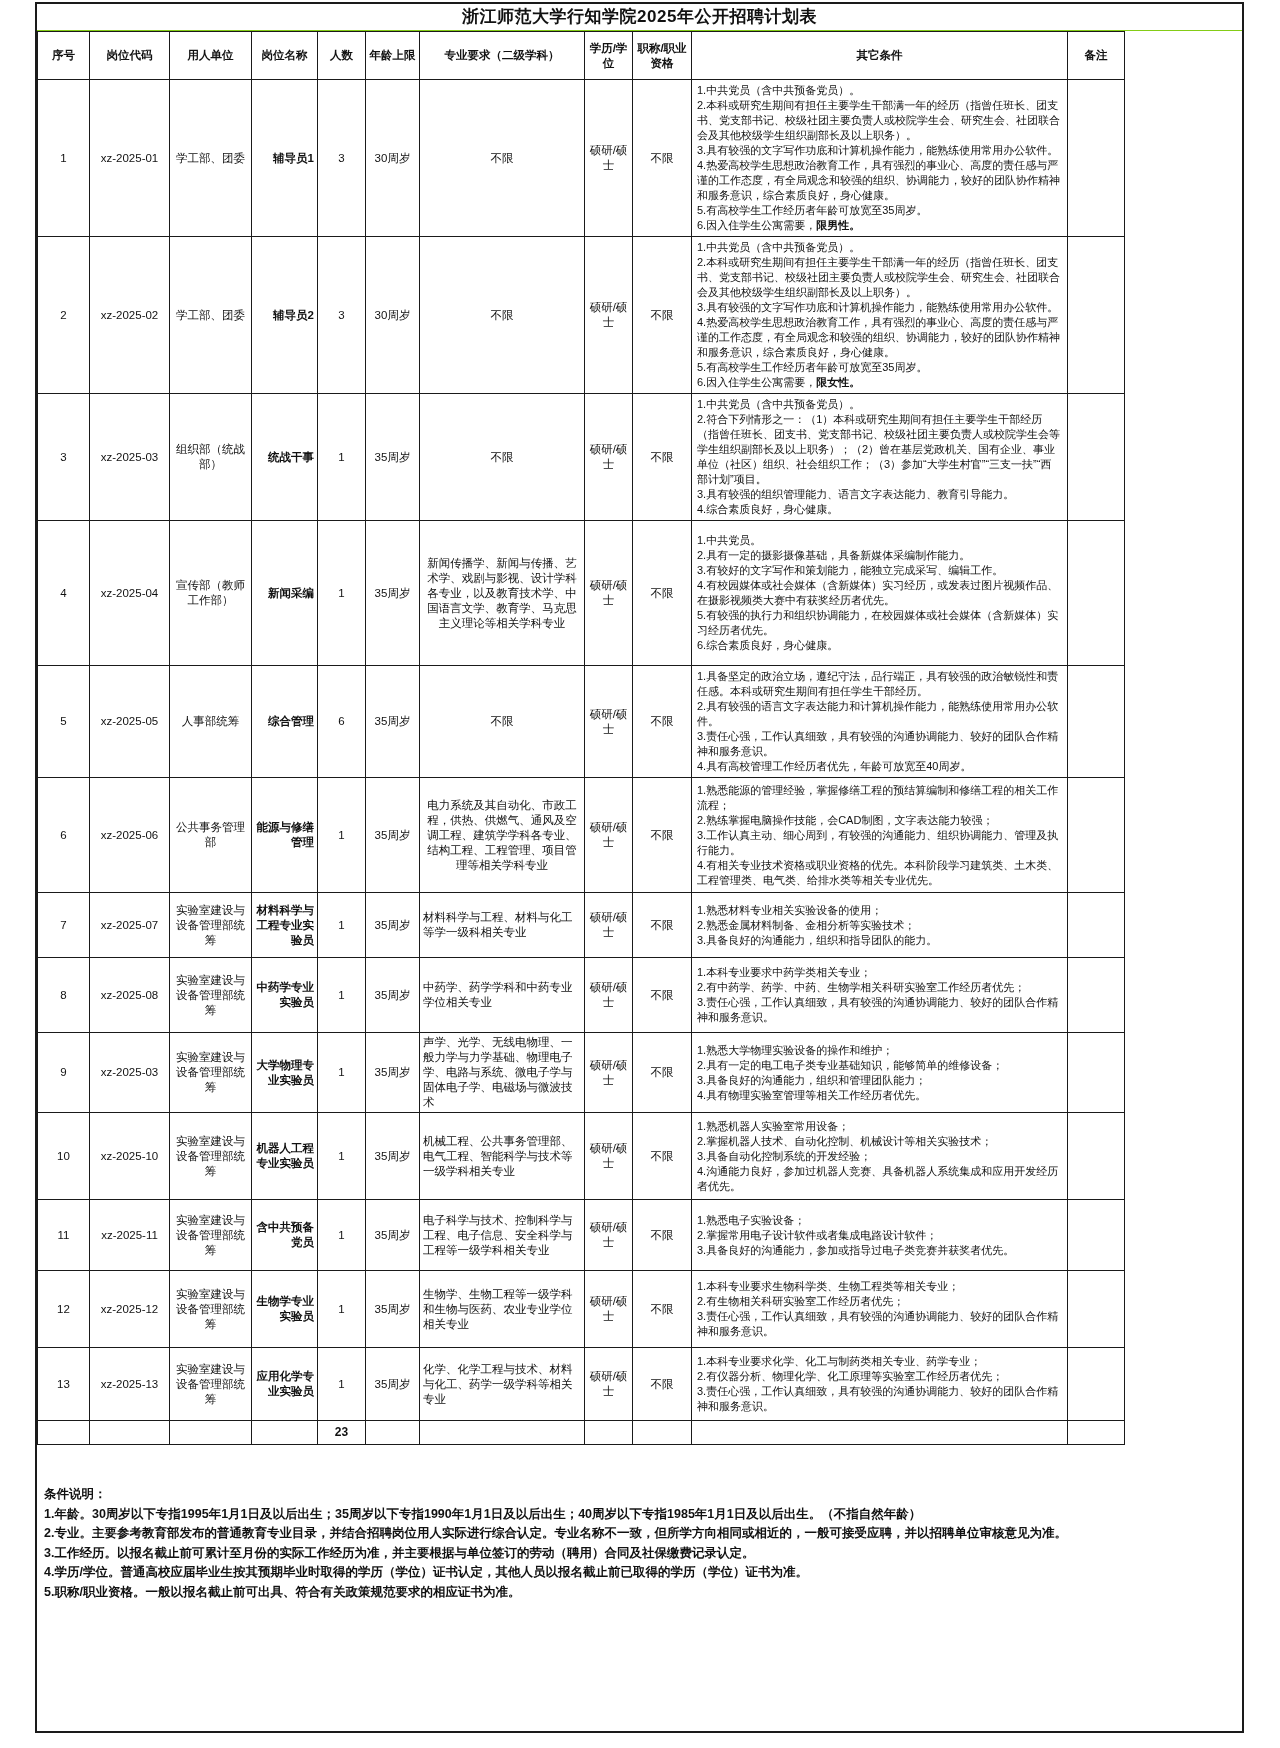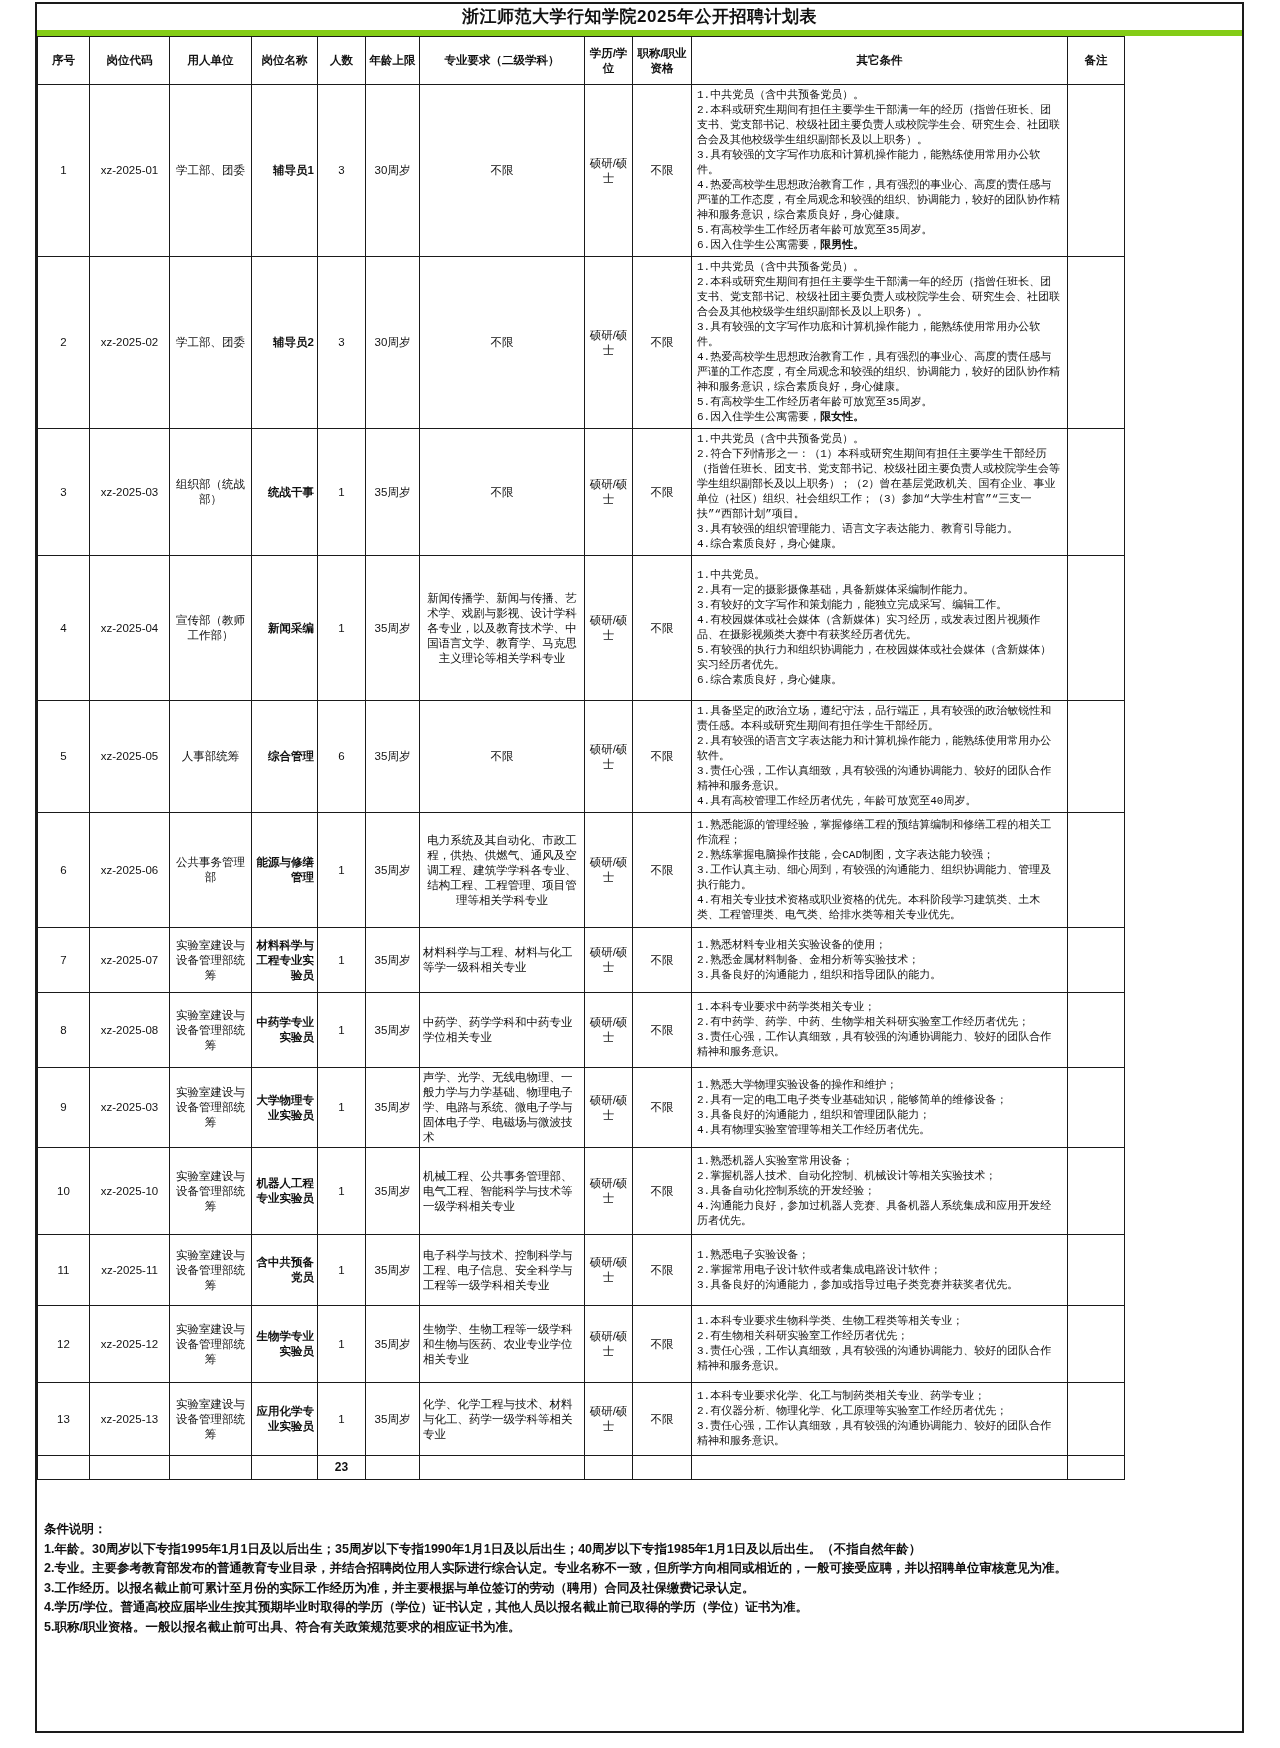--- a/index.html
+++ b/index.html
@@ -1,29 +1,29 @@
 <!DOCTYPE html>
 <html><head>
 <meta charset="utf-8">
 <style>
   html,body{margin:0;padding:0;}
   body{width:1280px;height:1748px;background:#ffffff;color:#111;
        font-family:"Liberation Sans","DejaVu Sans",sans-serif;position:relative;}
   .sheet{position:absolute;left:35px;top:2px;width:1209px;height:1731px;
          border:2px solid #1a1a1a;box-sizing:border-box;background:#fff;}
   .title{height:26px;line-height:26px;text-align:center;font-weight:bold;
-         font-size:17px;border-bottom:6px solid #84cc16;letter-spacing:.5px;}
+         font-size:17px;border-bottom:1px solid #84cc16;letter-spacing:.5px;}
   table{border-collapse:collapse;table-layout:fixed;width:1087px;}
   th,td{border:1px solid #1a1a1a;box-sizing:border-box;overflow:hidden;}
   thead th{height:48px;font-size:11.5px;font-weight:bold;text-align:center;
            vertical-align:middle;padding:2px;line-height:15px;}
   td{font-size:11.5px;text-align:center;vertical-align:middle;
      padding:2px 3px;line-height:15px;word-break:break-all;}
   td.pos{font-weight:bold;text-align:right;}
-  td.cond{text-align:left;font-size:11px;line-height:15px;padding:3px 5px;font-family:Liberation Mono, monospace;}
+  td.cond{text-align:left;font-size:11px;line-height:15px;padding:3px 5px;}
   td.major.left{text-align:left;}
   tr.total td{height:24px;font-weight:bold;font-size:12px;}
   .notes{margin:40px 0 0 7px;font-size:12.5px;font-weight:bold;
          line-height:19.5px;max-width:1150px;}
   .notes div{white-space:normal;}
 </style>
 </head>
 <body>
 
 <div class="sheet">

